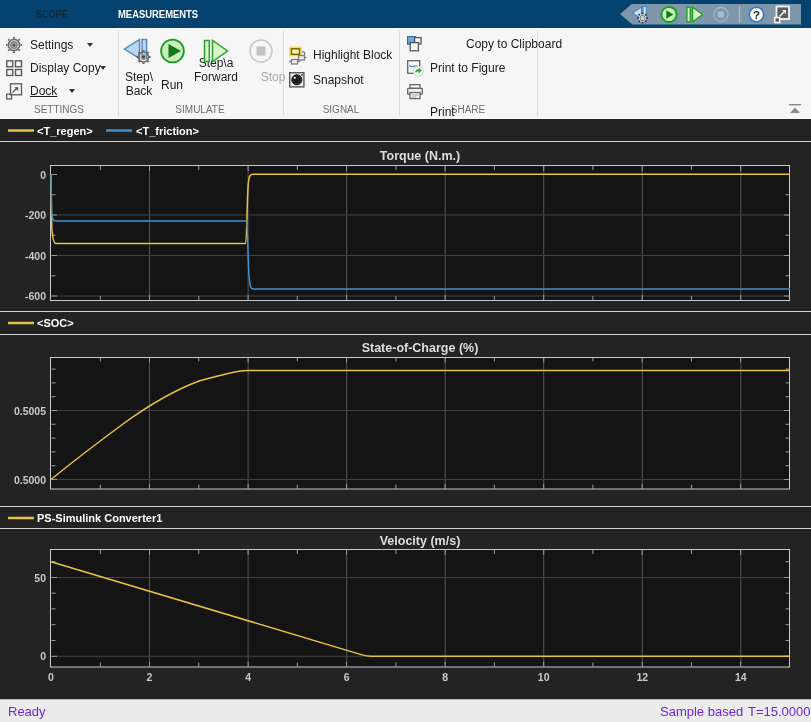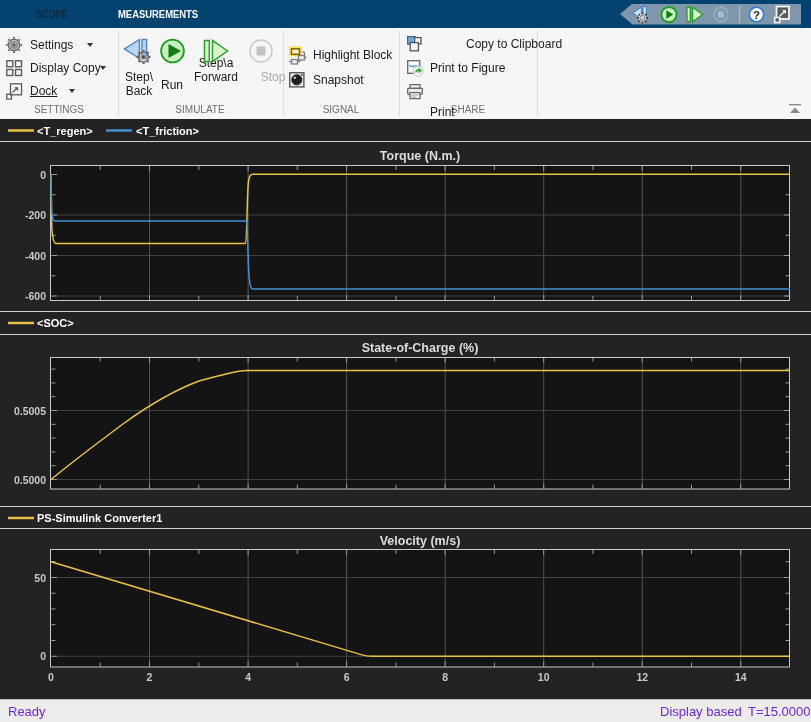--- a/index.html
+++ b/index.html
@@ -445,15 +445,15 @@
       <text x="346.6" y="681">6</text>
       <text x="445.2" y="681">8</text>
       <text x="543.7" y="681">10</text>
       <text x="642.3" y="681">12</text>
       <text x="740.8" y="681">14</text>
     </g>
   </svg>
 
   <div class="abs" id="statusbar">
     <div style="left:8px;">Ready</div>
-    <div style="left:660px;">Display based</div>
+    <div style="left:660px;">Sample based</div>
     <div style="left:748px;">T=15.0000</div>
   </div>
 
 </body></html>

